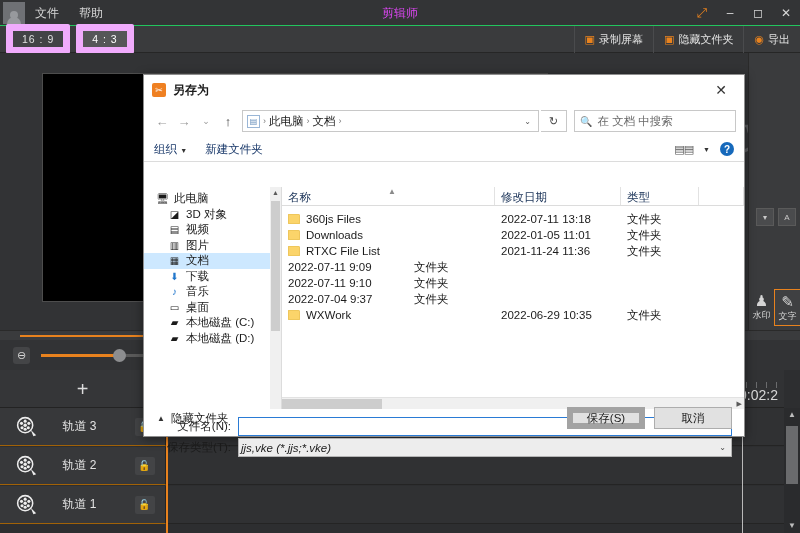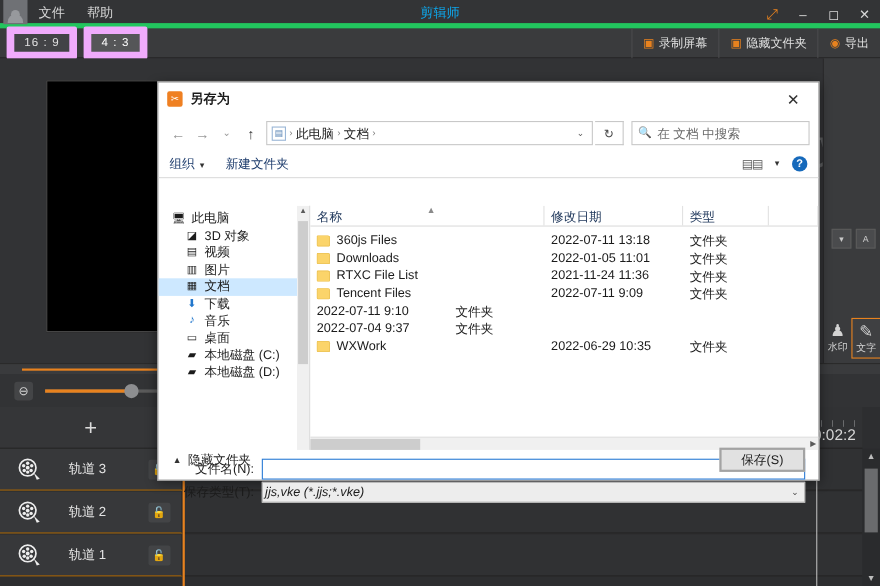--- a/index.html
+++ b/index.html
@@ -8,34 +8,34 @@
     overflow: hidden;
     font-family: "Liberation Sans", "DejaVu Sans", sans-serif;
     background: #2b2b2b;
   }
   #app { position: relative; width: 800px; height: 533px; }
 
   
   .titlebar {
     position: absolute; left:0; top:0; width:800px; height:26px;
     background:#333436; display:flex; align-items:center;
-    border-bottom:5px solid #22c55e;
+    border-bottom:1px solid #22c55e;
   }
   .avatar {
     width:22px; height:22px; margin-left:3px; background:#6f7175;
     display:flex; align-items:flex-end; justify-content:center; overflow:hidden;
   }
   .avatar .head { width:8px;height:8px;border-radius:50%;background:#97999d;position:relative;top:-5px;}
   .avatar .body { width:14px;height:8px;border-radius:7px 7px 0 0;background:#97999d;position:absolute;bottom:0;}
   .menu-item {
     color:#d6d6d6; font-size:12px; padding:0 10px; line-height:26px; cursor:default;
   }
   .app-title {
     position:absolute; left:0; right:0; text-align:center;
-    color:#0ea5e9; font-size:12px; line-height:26px; pointer-events:none;
+    color:#d946ef; font-size:12px; line-height:26px; pointer-events:none;
   }
   .wincontrols { position:absolute; right:0; top:0; height:26px; display:flex; align-items:center;}
   .wc { width:28px; height:26px; display:flex; align-items:center; justify-content:center;
         color:#d8d8d8; font-size:12px; }
   .wc.restore { color:#e8821e; font-size:13px; }
 
   .toolbar2 {
     position:absolute; left:0; top:26px; width:800px; height:27px;
     background:#3a3b3d; display:flex; align-items:center;
     border-bottom:1px solid #262626;
@@ -214,21 +214,21 @@
   .fbox .fdd { margin-left:auto; color:#4a4a4a; font-size:8px; padding-right:3px;}
   .fbox.ro { background:#ededed; border-color:#b4b4b4;font-style:italic;}
 
   .footer { position:absolute; left:0; bottom:0; right:0; height:34px; }
   .hide-folders { position:absolute; left:13px; top:9px; font-size:11.5px; color:#1b1b1b;
                   display:flex; align-items:center; gap:6px;}
   .hf-car { font-size:8px; color:#333; }
   .btns { position:absolute; right:12px; top:5px; display:flex; gap:9px;}
   .dbtn { width:78px; height:22px; border:1px solid #adadad; background:#e1e1e1;
           font-size:11.5px; color:#1b1b1b; display:flex; align-items:center; justify-content:center;}
-  .dbtn.primary { border:2px solid #a3a3a3; background:#e1e1e1; }
+  .dbtn.primary { border:6px solid #a3a3a3; background:#e1e1e1; }
 </style>
 </head>
 <body>
 
 <div id="app">
 
   <div class="titlebar">
     <div class="avatar">
         <div class="head"></div>
         <div class="body"></div>
@@ -489,24 +489,20 @@
         </div>
         <div class="row">
           <span class="cell name">
               <span class="folder"></span>
               <span>RTXC File List</span>
             </span>
           <span class="cell date">2021-11-24 11:36</span>
           <span class="cell type">文件夹</span>
         </div>
         <div class="row">
-          <span class="cell name">
-              <span class="folder"></span>
-              <span>Tencent Files</span>
-            </span>
           <span class="cell date">2022-07-11 9:09</span>
           <span class="cell type">文件夹</span>
         </div>
         <div class="row">
           <span class="cell date">2022-07-11 9:10</span>
           <span class="cell type">文件夹</span>
         </div>
         <div class="row">
           <span class="cell date">2022-07-04 9:37</span>
           <span class="cell type">文件夹</span>
@@ -542,17 +538,18 @@
       </div>
     </div>
 
     <div class="footer">
       <div class="hide-folders">
         <span class="hf-car">▲</span>
         <span>隐藏文件夹</span>
       </div>
       <div class="btns">
         <div class="dbtn primary">保存(S)</div>
+        <div class="dbtn">取消</div>
       </div>
     </div>
 
   </div>
 </div>
 
 </body></html>

